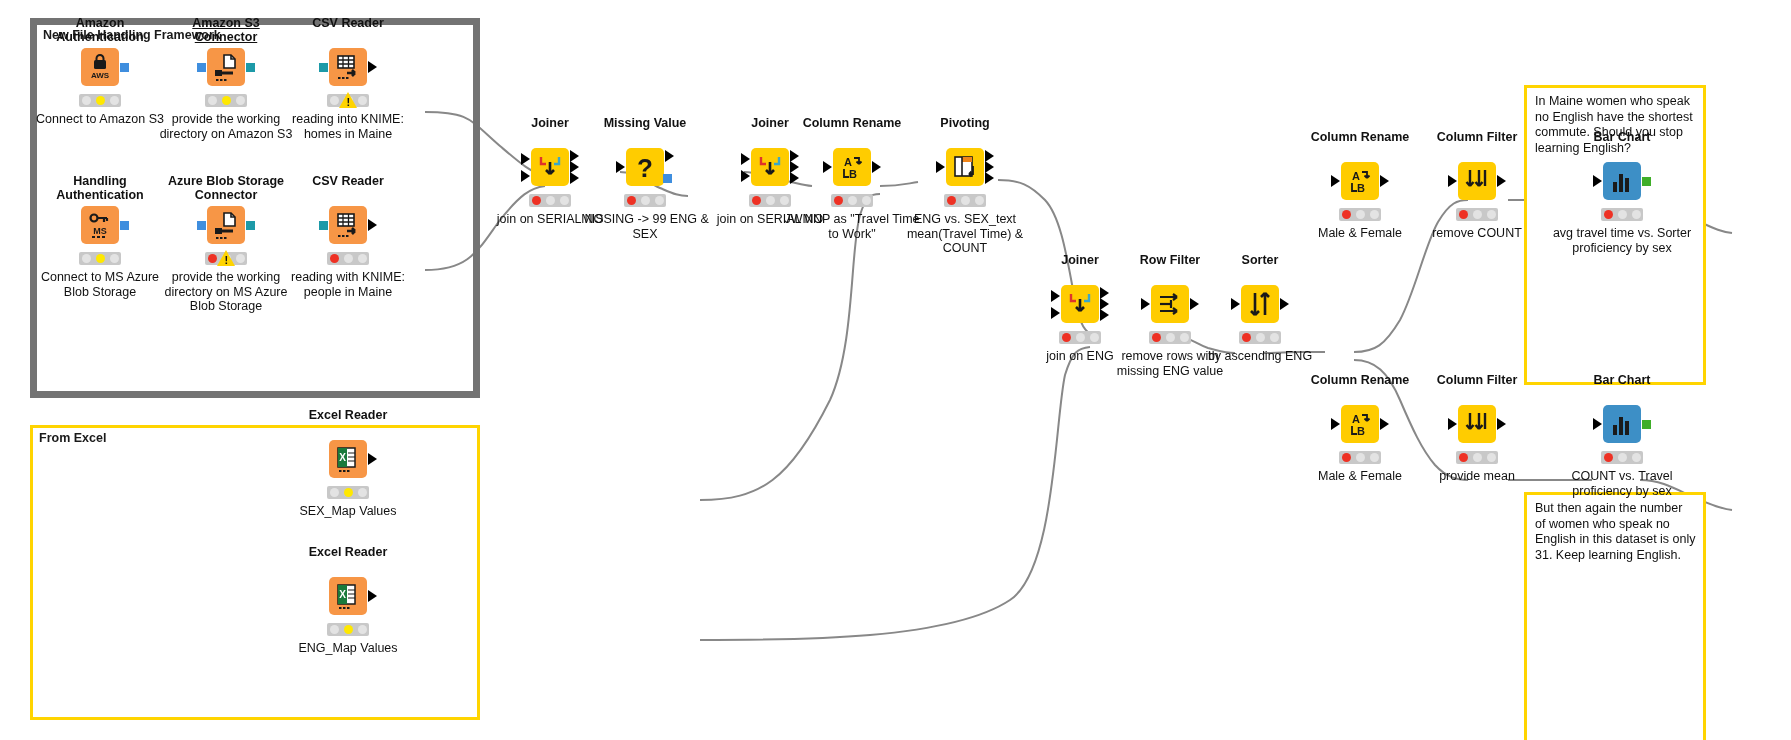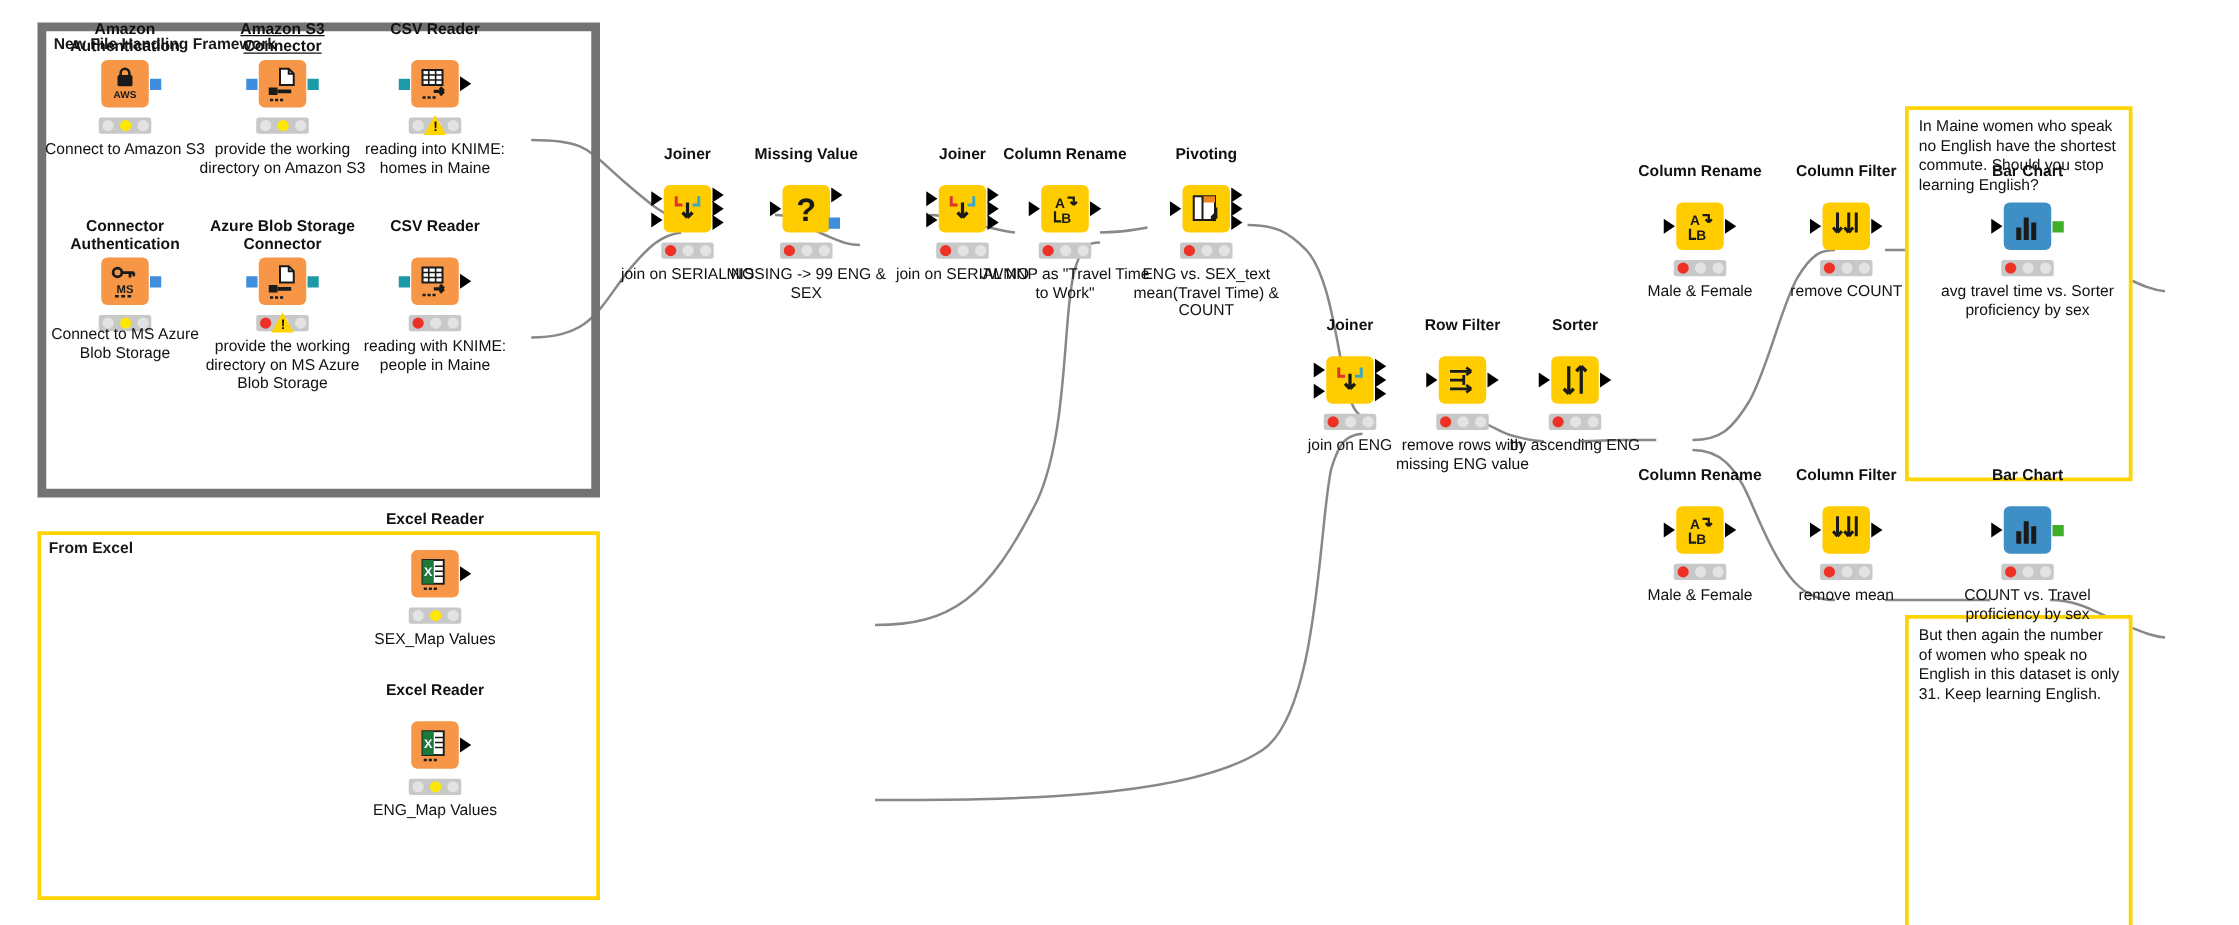--- a/index.html
+++ b/index.html
@@ -166,42 +166,42 @@
           <span class="led"></span>
           <span class="led"></span>
           <span class="led"></span>
         </div>
         <div class="warn" style="top: 44px;">
           <i>!</i>
         </div>
         <div class="node-desc" style="top: 64px;">reading into KNIME: homes in Maine</div>
       </div>
       <div class="node" style="left: 40px; top: 206px;">
-        <div class="node-title" style="top: -32px;">Connector Authentication</div>
+        <div class="node-title" style="top: -32px;">Handling Authentication</div>
         <div class="node-body orange" style="top: 0px;">
           <span>
             <svg class="node-icon" viewBox="0 0 30 30">
               <circle cx="9" cy="8" r="3.5" fill="none" stroke="#1a1a1a" stroke-width="2.2"></circle>
               <path d="M12 8h10M19 8v4M22 8v3" stroke="#1a1a1a" stroke-width="2.2" fill="none"></path>
               <text x="15" y="24" font-size="9" font-weight="bold" text-anchor="middle" fill="#1a1a1a" font-family="Liberation Sans">MS</text>
               <g fill="#1a1a1a">
                 <rect x="7" y="26" width="3" height="2"></rect>
                 <rect x="12" y="26" width="3" height="2"></rect>
                 <rect x="17" y="26" width="3" height="2"></rect>
               </g>
             </svg>
           </span>
         </div>
         <div class="port sq blue" style="background: rgb(63, 142, 222); left: 80px; top: 15px; position: absolute;"></div>
         <div class="status" style="top: 46px;">
           <span class="led"></span>
           <span class="led yellow"></span>
           <span class="led"></span>
         </div>
-        <div class="node-desc" style="top: 54px;">Connect to MS Azure Blob Storage</div>
+        <div class="node-desc" style="top: 64px;">Connect to MS Azure Blob Storage</div>
       </div>
       <div class="node" style="left: 166px; top: 206px;">
         <div class="node-title" style="top: -32px;">Azure Blob Storage Connector</div>
         <div class="node-body orange" style="top: 0px;">
           <span>
             <svg class="node-icon" viewBox="0 0 30 30">
               <path d="M13 3h7l4 4v9h-11z" fill="#fff" stroke="#1a1a1a" stroke-width="1.6"></path>
               <path d="M20 3v4h4" fill="none" stroke="#1a1a1a" stroke-width="1.6"></path>
               <rect x="4" y="18" width="7" height="6" fill="#1a1a1a"></rect>
               <path d="M11 21h11" stroke="#1a1a1a" stroke-width="3"></path>
@@ -565,21 +565,21 @@
             </svg>
           </span>
         </div>
         <div class="port tri left" style="left: 31px; top: 13px; position: absolute;"></div>
         <div class="port tri" style="left: 80px; top: 13px; position: absolute;"></div>
         <div class="status" style="top: 46px;">
           <span class="led red"></span>
           <span class="led"></span>
           <span class="led"></span>
         </div>
-        <div class="node-desc" style="top: 64px;">remove mean</div>
+        <div class="node-desc" style="top: 64px;">provide mean</div>
       </div>
       <div class="node" style="left: 1562px; top: 405px;">
         <div class="node-title" style="top: -32px;">Bar Chart</div>
         <div class="node-body blue" style="top: 0px;">
           <span>
             <svg class="node-icon" viewBox="0 0 30 30">
               <rect x="6" y="16" width="4" height="10" fill="#1a1a1a"></rect>
               <rect x="12" y="8" width="4" height="18" fill="#1a1a1a"></rect>
               <rect x="18" y="12" width="4" height="14" fill="#1a1a1a"></rect>
             </svg>

